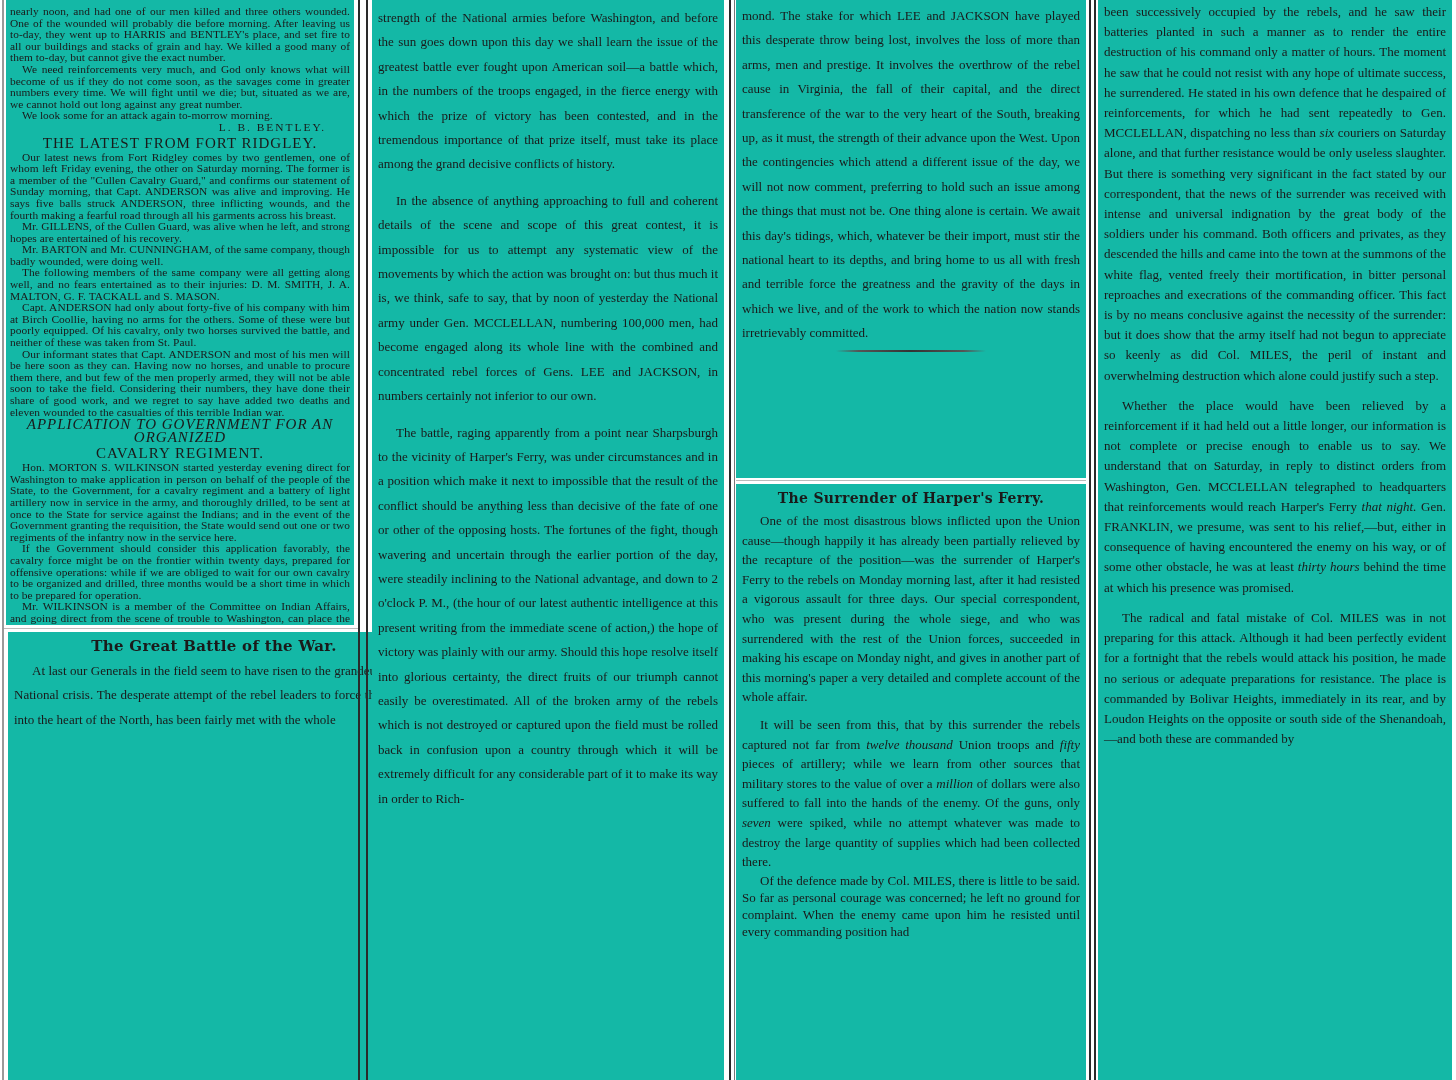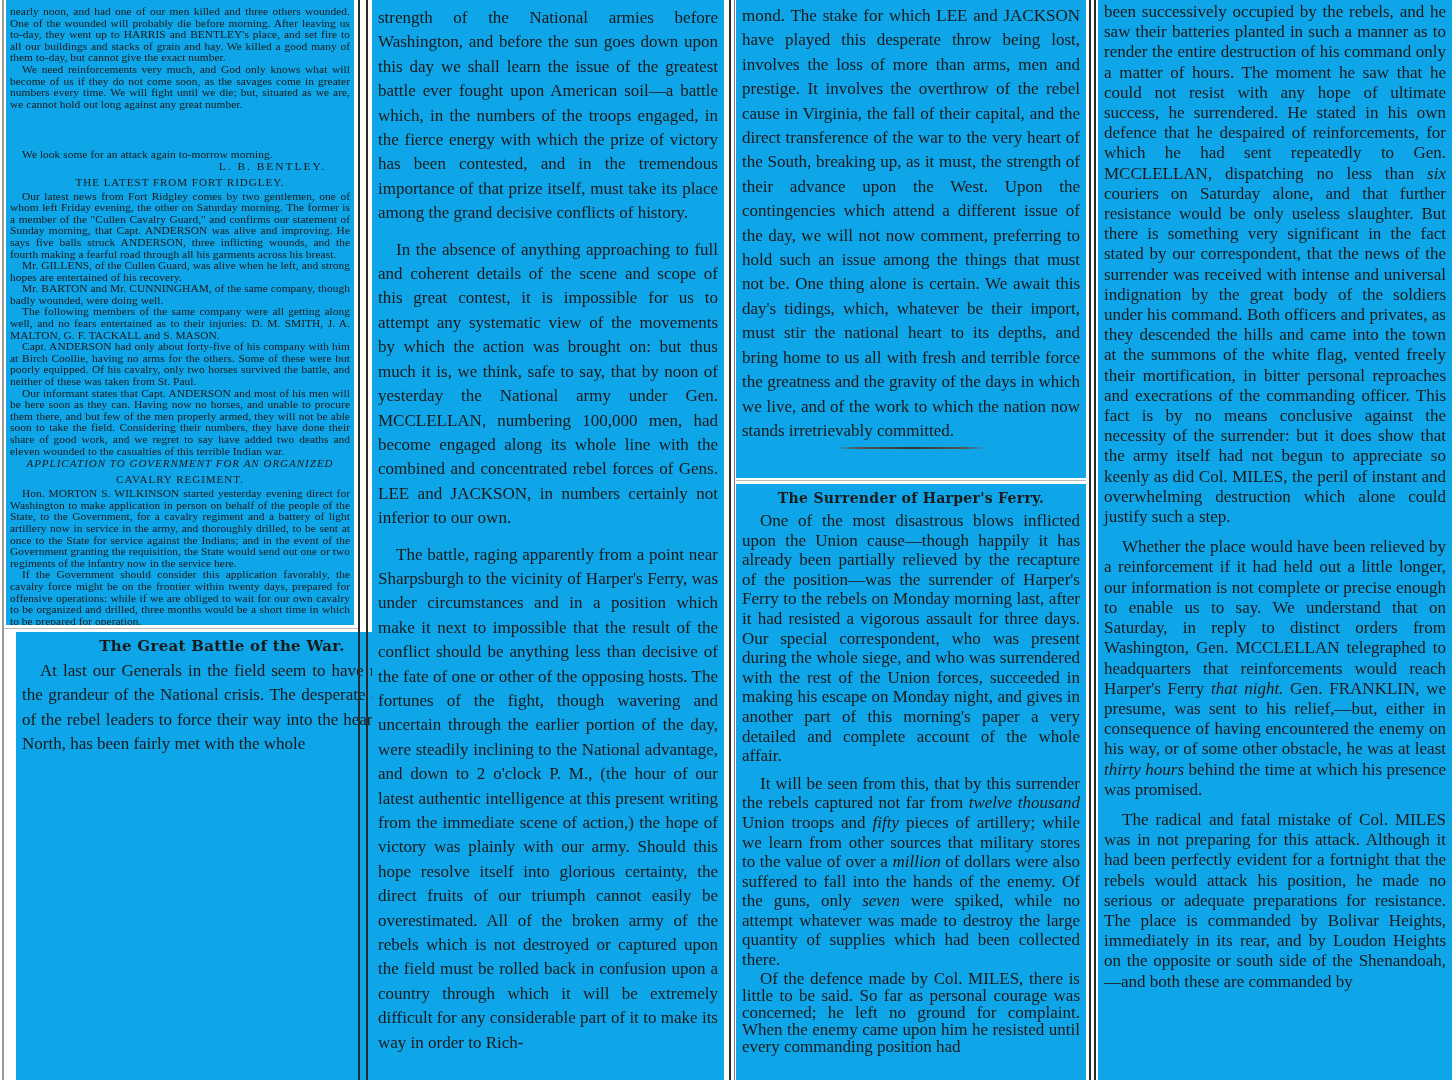--- a/index.html
+++ b/index.html
@@ -5,30 +5,30 @@
   html, body { margin: 0; padding: 0; }
   body {
     width: 1456px; height: 1080px; overflow: hidden;
     background: #ffffff;
     font-family: "DejaVu Serif", "Liberation Serif", serif;
     color: #1a1a1a;
     position: relative;
   }
   .clip {
     position: absolute;
-    background: #0ea5e9;
+    background: #14b8a6;
     overflow: hidden;
     box-sizing: border-box;
   }
   .clip.small p { font-family: "Liberation Serif", serif; font-size: 11.4px; line-height: 11.6px; margin: 0; text-align: justify; text-indent: 12px; letter-spacing: 0.05px; }
-  .clip.large p { font-family: "Liberation Serif", serif; font-size: 17px; line-height: 24.4px; margin: 0; text-align: justify; text-indent: 18px; }
+  .clip.large p { font-family: "Liberation Serif", serif; font-size: 13px; line-height: 24.4px; margin: 0; text-align: justify; text-indent: 18px; }
   .clip p.cont { text-indent: 0; }
-  .clip p.sig { text-indent: 0; margin-top: 39px; }
+  .clip p.sig { text-indent: 0; }
   .sig-name { float: right; margin-right: 24px; letter-spacing: 2px; font-variant: small-caps; }
-  .subhead { font-family: "Liberation Serif", serif; font-size: 11px; text-align: center; letter-spacing: 1px; line-height: 13px; margin: 3px 0 2px; }
+  .subhead { font-family: "Liberation Serif", serif; font-size: 15px; text-align: center; letter-spacing: 1px; line-height: 13px; margin: 3px 0 2px; }
   .headline { font-family: "DejaVu Serif", serif; font-weight: bold; text-align: center; font-size: 15px; line-height: 20px; margin: 2px 0 3px; letter-spacing: 0.3px; }
   i { font-style: italic; }
   .rule { height: 2px; background: linear-gradient(90deg, transparent 0, #555 15%, #333 50%, #555 85%, transparent 100%); margin: 6px auto 4px; }
   .vline { position: absolute; background: #2a2a2a; }
   .hline { position: absolute; background: #bbb; height: 1px; }
   .pgap { height: 12px; }
 </style>
 </head>
 <body>
 
@@ -48,21 +48,21 @@
   <p>Capt. ANDERSON had only about forty-five of his company with him at Birch Coollie, having no arms for the others. Some of these were but poorly equipped. Of his cavalry, only two horses survived the battle, and neither of these was taken from St. Paul.</p>
   <p>Our informant states that Capt. ANDERSON and most of his men will be here soon as they can. Having now no horses, and unable to procure them there, and but few of the men properly armed, they will not be able soon to take the field. Considering their numbers, they have done their share of good work, and we regret to say have added two deaths and eleven wounded to the casualties of this terrible Indian war.</p>
   <div class="subhead" style="margin-top:0;font-style:italic;">APPLICATION TO GOVERNMENT FOR AN ORGANIZED</div>
   <div class="subhead">CAVALRY REGIMENT.</div>
   <p>Hon. MORTON S. WILKINSON started yesterday evening direct for Washington to make application in person on behalf of the people of the State, to the Government, for a cavalry regiment and a battery of light artillery now in service in the army, and thoroughly drilled, to be sent at once to the State for service against the Indians; and in the event of the Government granting the requisition, the State would send out one or two regiments of the infantry now in the service here.</p>
   <p>If the Government should consider this application favorably, the cavalry force might be on the frontier within twenty days, prepared for offensive operations: while if we are obliged to wait for our own cavalry to be organized and drilled, three months would be a short time in which to be prepared for operation.</p>
   <p>Mr. WILKINSON is a member of the Committee on Indian Affairs, and going direct from the scene of trouble to Washington, can place the subject in such a light as will command the attention of the Government at once.</p>
 
 </div>
 
-<div class="clip large" style="left:16px; top:632px; width:412px; height:448px; padding:2px 6px 0 6px;">
+<div class="clip large" style="left:8px; top:632px; width:412px; height:448px; padding:2px 6px 0 6px;">
   <div class="headline">The Great Battle of the War.</div>
   <p style="text-align:justify;font-family:Liberation Serif, serif;">At last our Generals in the field seem to have risen to the grandeur of the National crisis. The desperate attempt of the rebel leaders to force their way into the heart of the North, has been fairly met with the whole</p>
 </div>
 
 <div class="clip large" style="left:372px; top:0; width:352px; height:1080px; padding:6px 6px 0 6px;">
   <p class="cont">strength of the National armies before Washington, and before the sun goes down upon this day we shall learn the issue of the greatest battle ever fought upon American soil—a battle which, in the numbers of the troops engaged, in the fierce energy with which the prize of victory has been contested, and in the tremendous importance of that prize itself, must take its place among the grand decisive conflicts of history.</p>
   <div class="pgap"></div>
   <p>In the absence of anything approaching to full and coherent details of the scene and scope of this great contest, it is impossible for us to attempt any systematic view of the movements by which the action was brought on: but thus much it is, we think, safe to say, that by noon of yesterday the National army under Gen. MCCLELLAN, numbering 100,000 men, had become engaged along its whole line with the combined and concentrated rebel forces of Gens. LEE and JACKSON, in numbers certainly not inferior to our own.</p>
   <div class="pgap"></div>
   <p>The battle, raging apparently from a point near Sharpsburgh to the vicinity of Harper's Ferry, was under circumstances and in a position which make it next to impossible that the result of the conflict should be anything less than decisive of the fate of one or other of the opposing hosts. The fortunes of the fight, though wavering and uncertain through the earlier portion of the day, were steadily inclining to the National advantage, and down to 2 o'clock P. M., (the hour of our latest authentic intelligence at this present writing from the immediate scene of action,) the hope of victory was plainly with our army. Should this hope resolve itself into glorious certainty, the direct fruits of our triumph cannot easily be overestimated. All of the broken army of the rebels which is not destroyed or captured upon the field must be rolled back in confusion upon a country through which it will be extremely difficult for any considerable part of it to make its way in order to Rich-</p>

